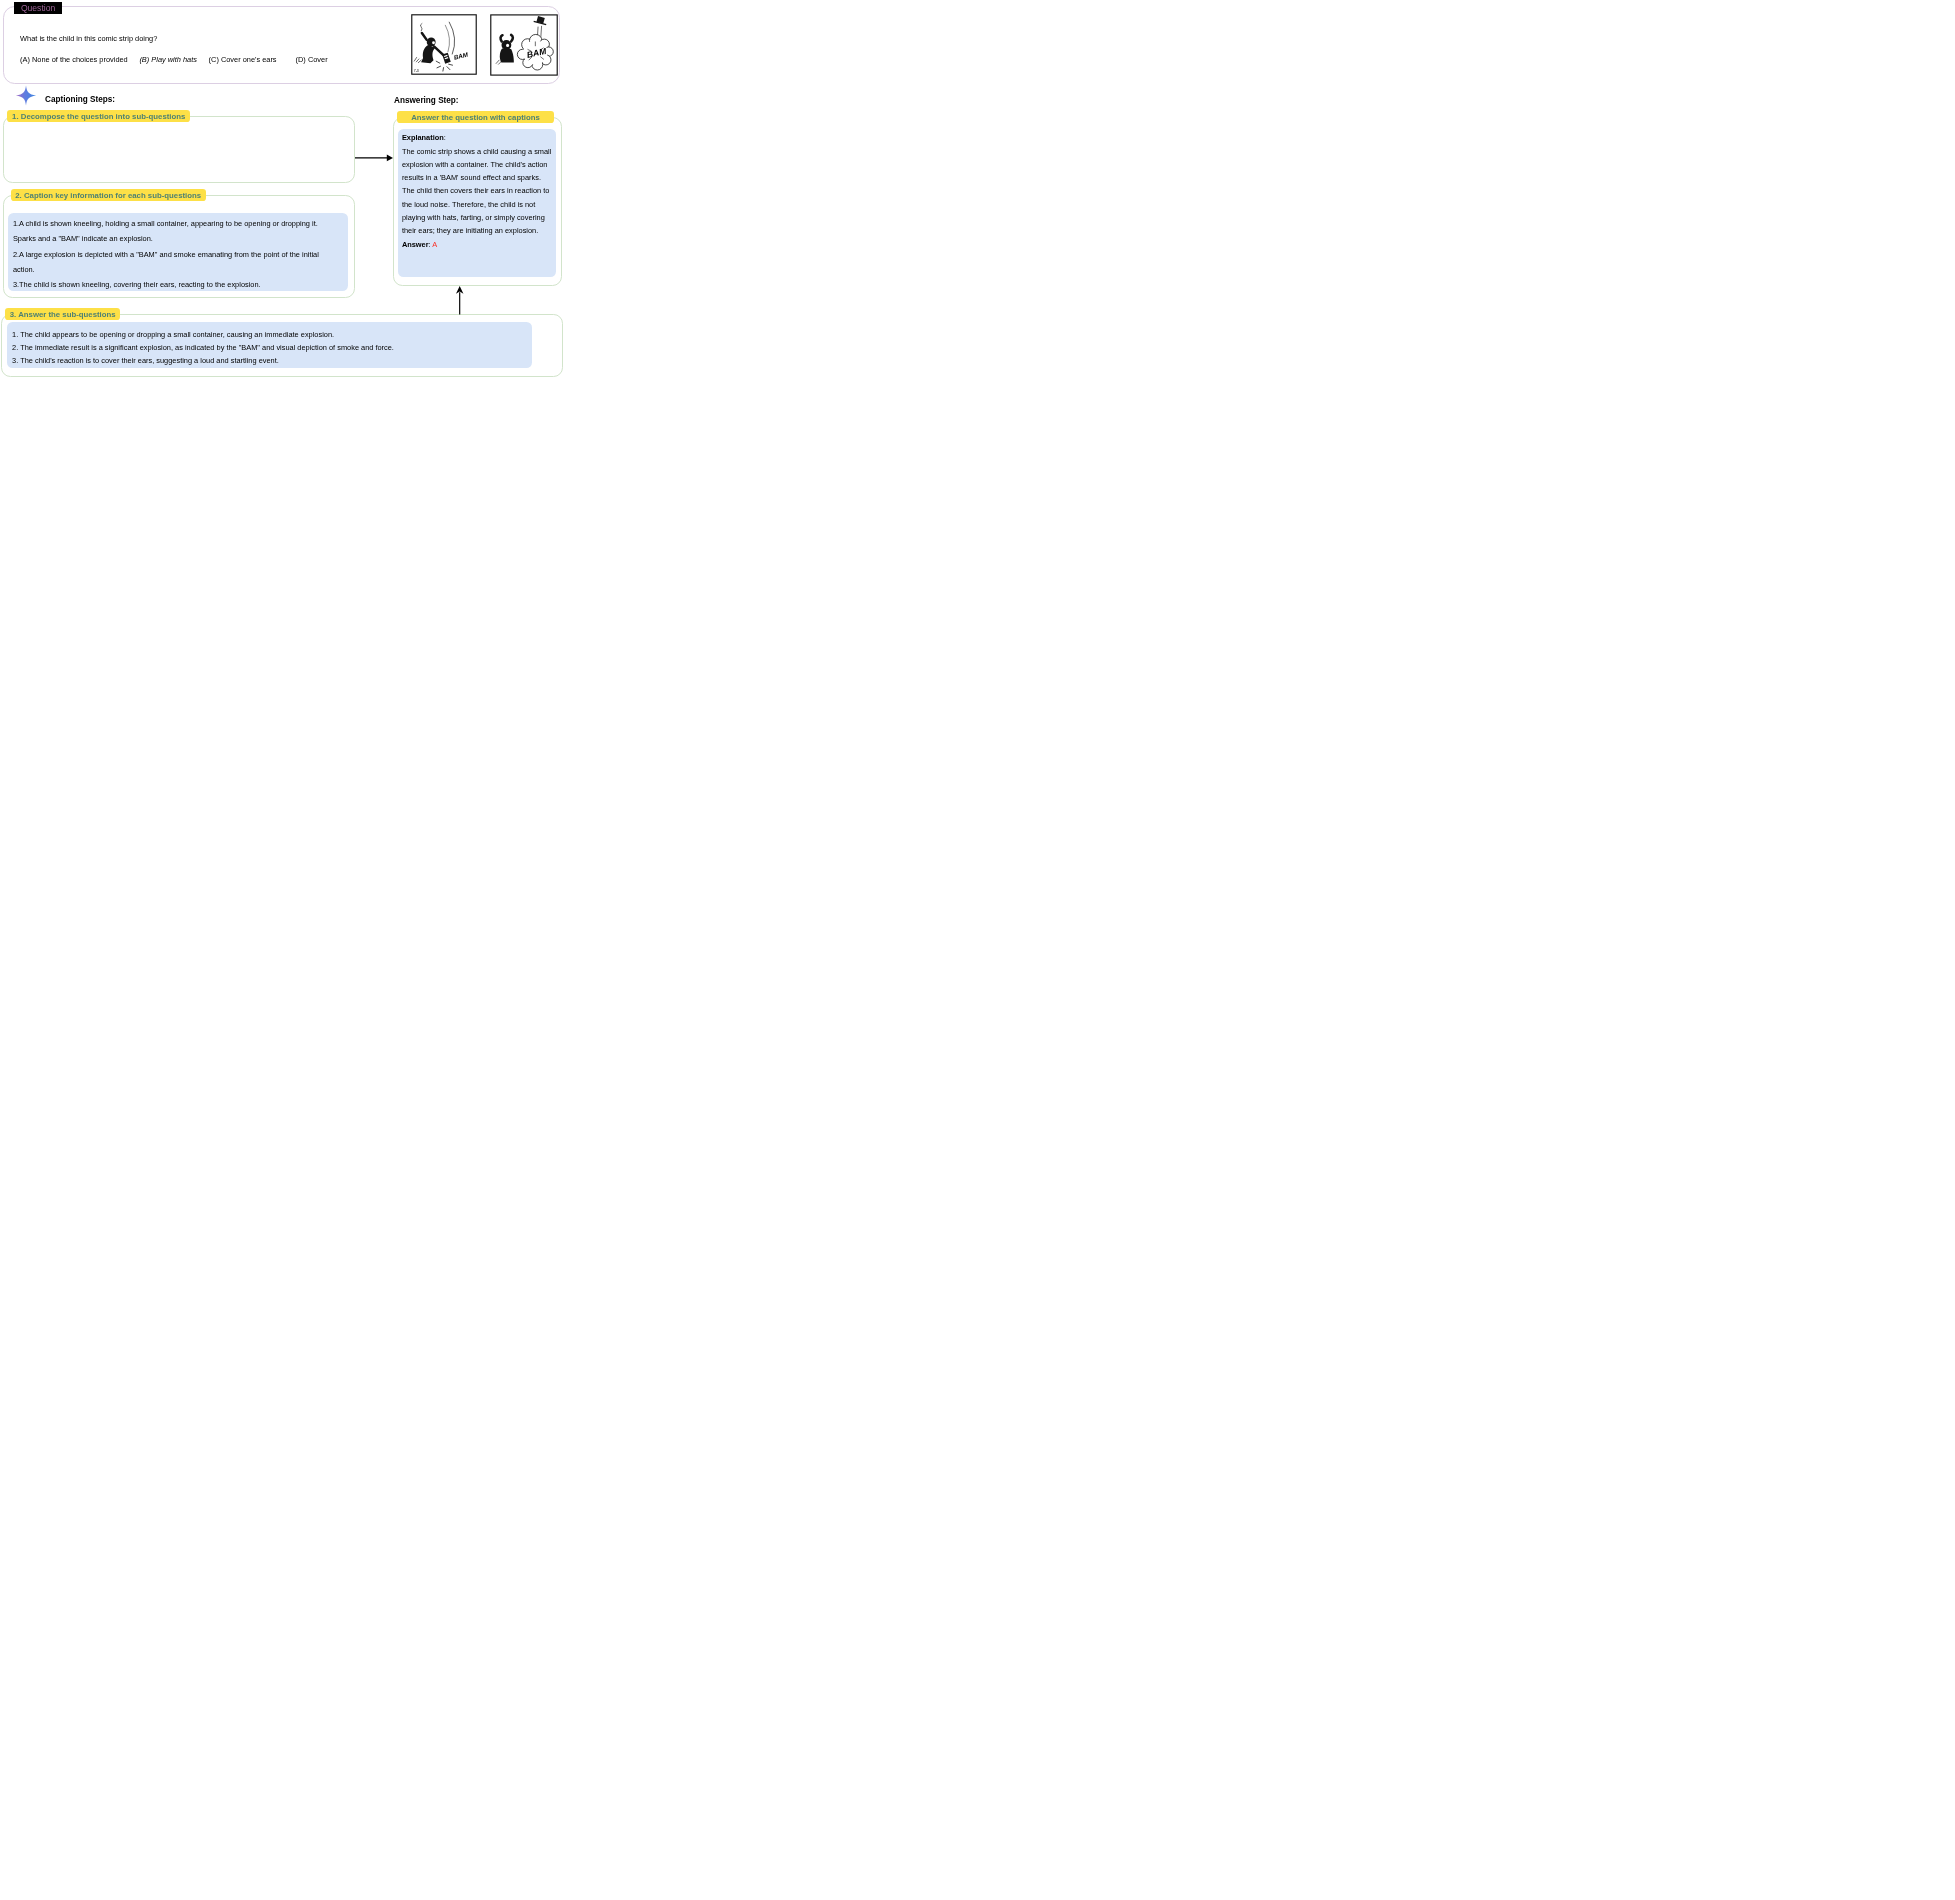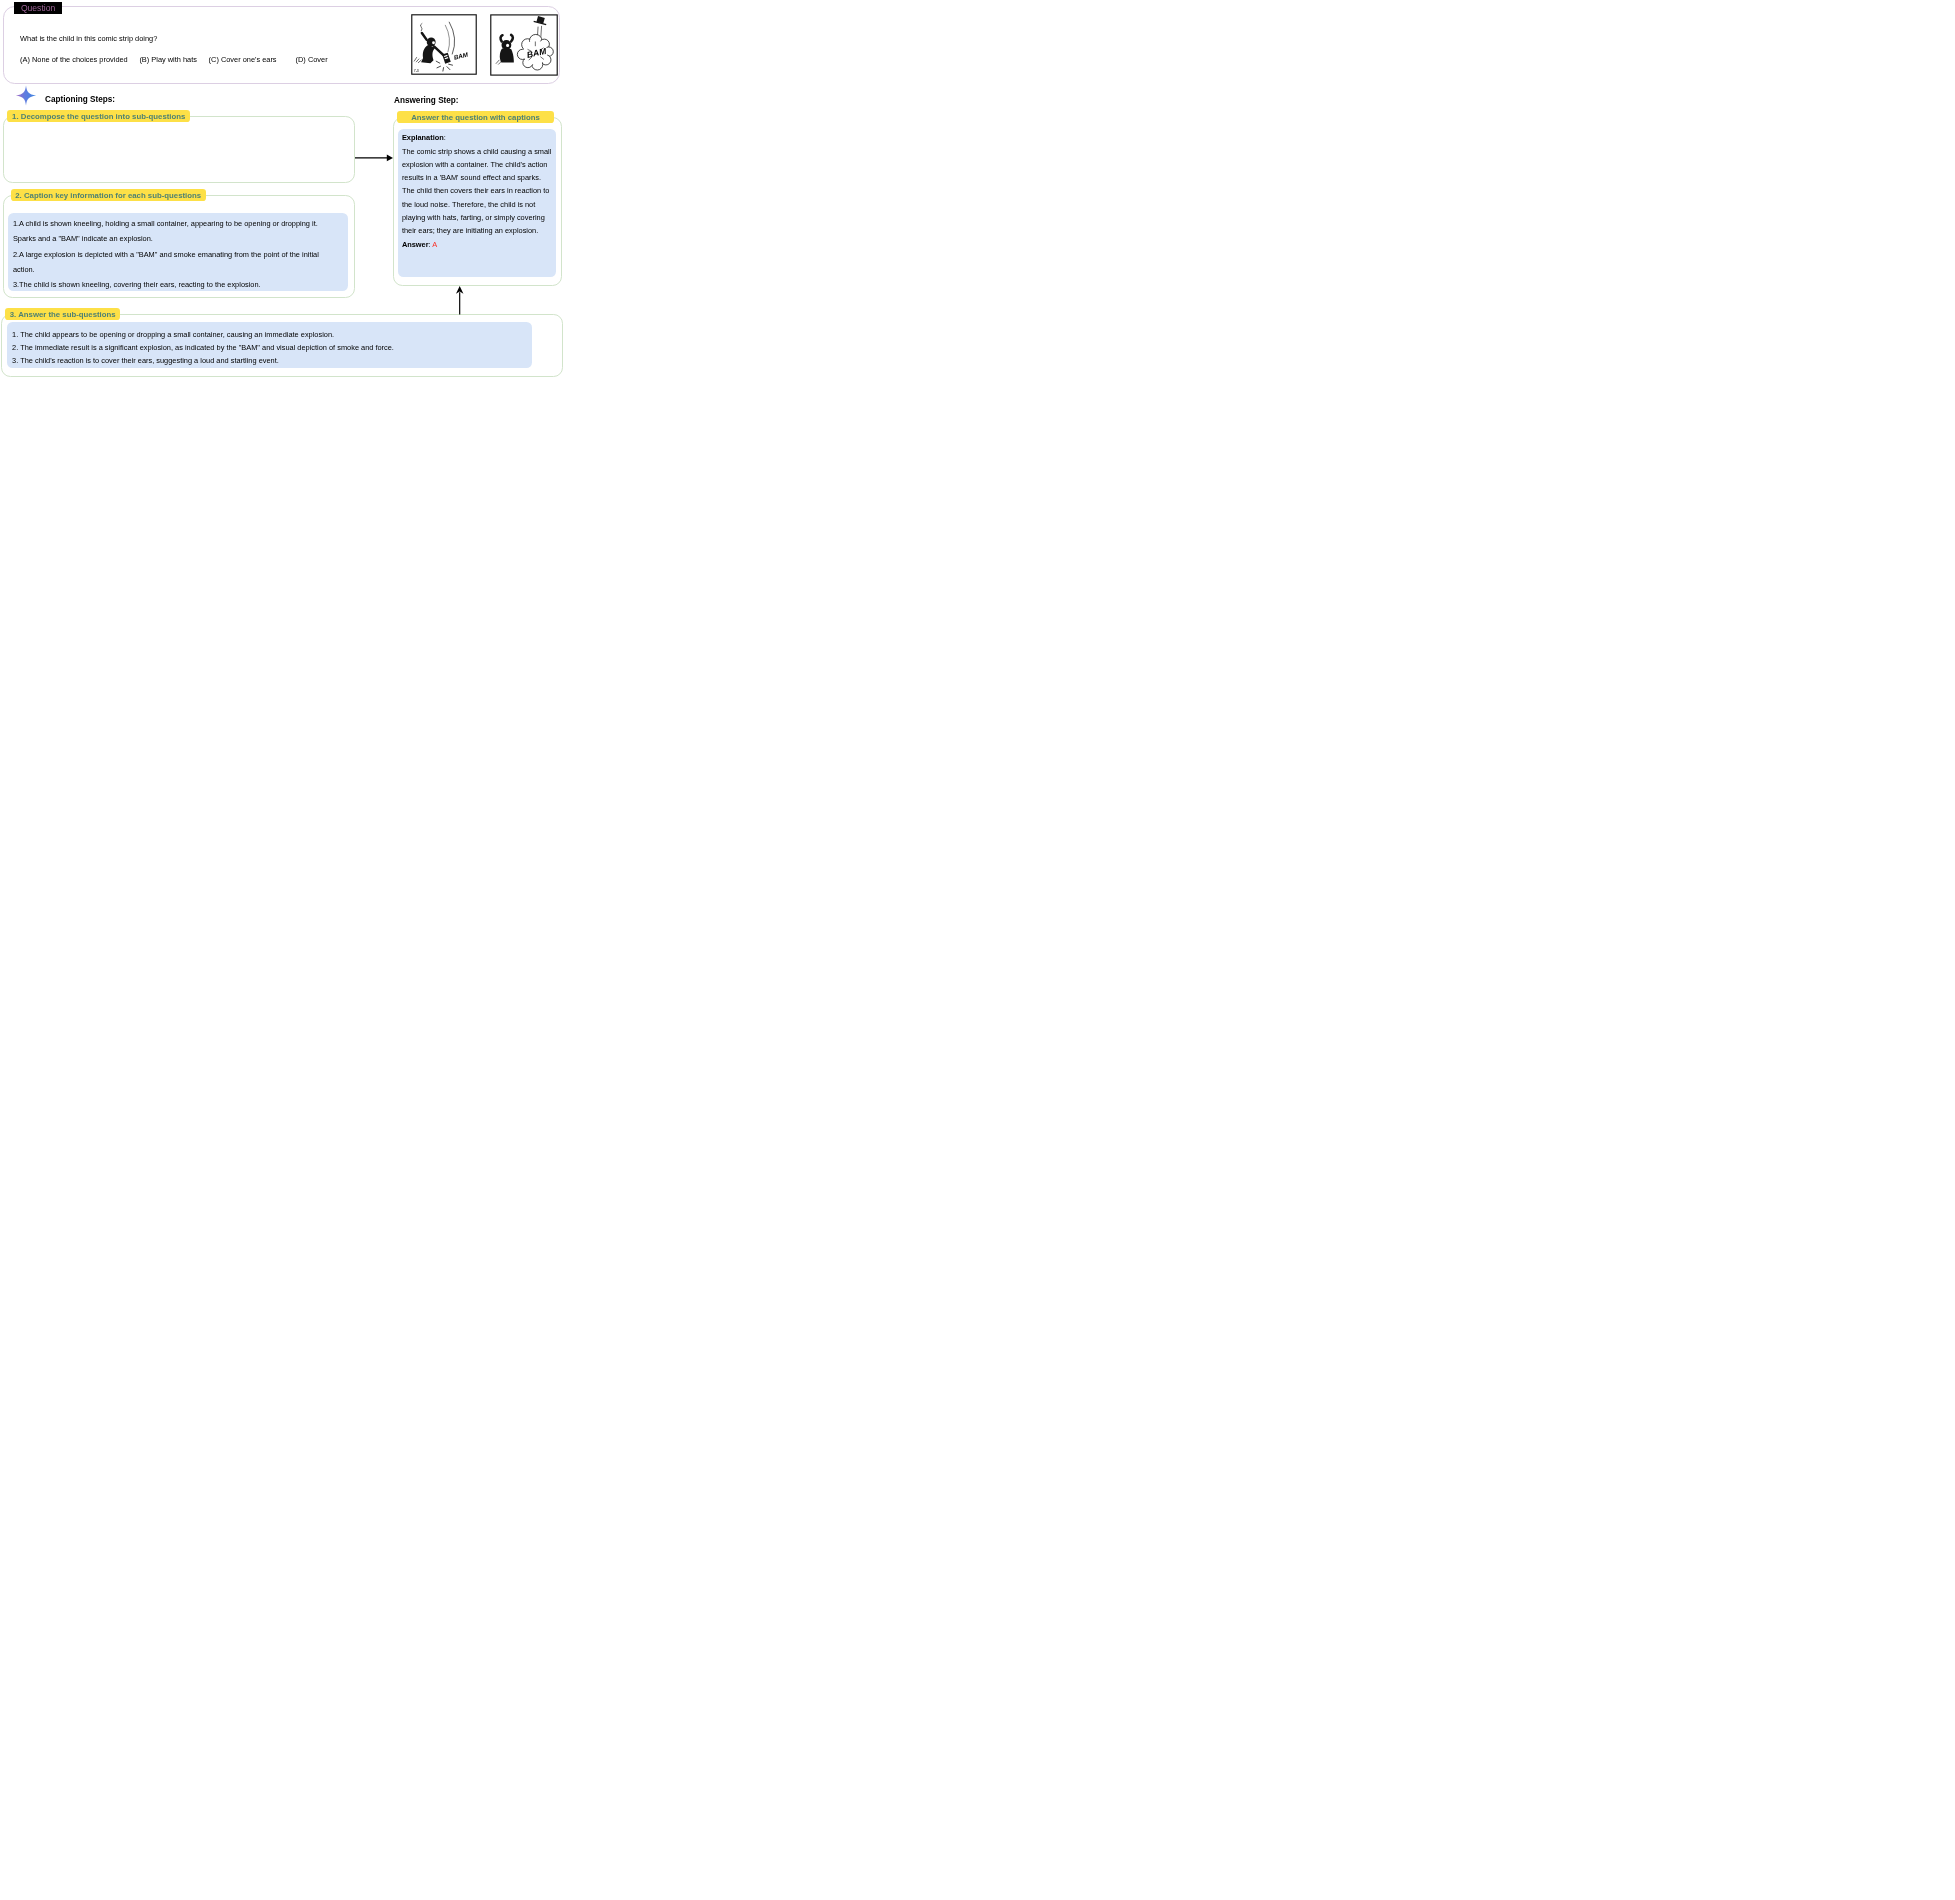--- a/index.html
+++ b/index.html
@@ -7,21 +7,21 @@
         font-family:"Liberation Sans",sans-serif;color:#000;overflow:hidden;}
 
   
   .qbox{position:absolute;left:2.7px;top:6.3px;width:555px;height:76px;
         border:1.6px solid #dccfe3;border-radius:11.7px;background:#fff;}
   .qlabel{position:absolute;left:13.3px;top:0.8px;z-index:3;background:#000000;color:#9c6396;
           font-weight:normal;font-size:8.6px;padding:1.2px 6.6px;border-radius:0;}
   .qtext{position:absolute;left:16.4px;top:27px;font-size:7.4px;}
   .options{position:absolute;left:16.4px;top:48px;font-size:7.4px;white-space:nowrap;}
   .options span{display:inline-block;}
-  .opt-a{margin-right:11.7px;} .opt-b{margin-right:11.7px;} .opt-c{margin-right:19px;}
+  .opt-a{margin-right:11.7px;} .opt-b{margin-right:11.7px;font-style:italic;} .opt-c{margin-right:19px;}
   .panel{position:absolute;}
   .panel svg{display:block;}
 
   
   .spark{position:absolute;left:14.5px;top:85px;width:22px;height:21px;}
   .head{position:absolute;font-size:8.2px;font-weight:bold;}
   .head-cap{left:45px;top:95px;}
   .head-ans{left:394px;top:96px;}
 
   

